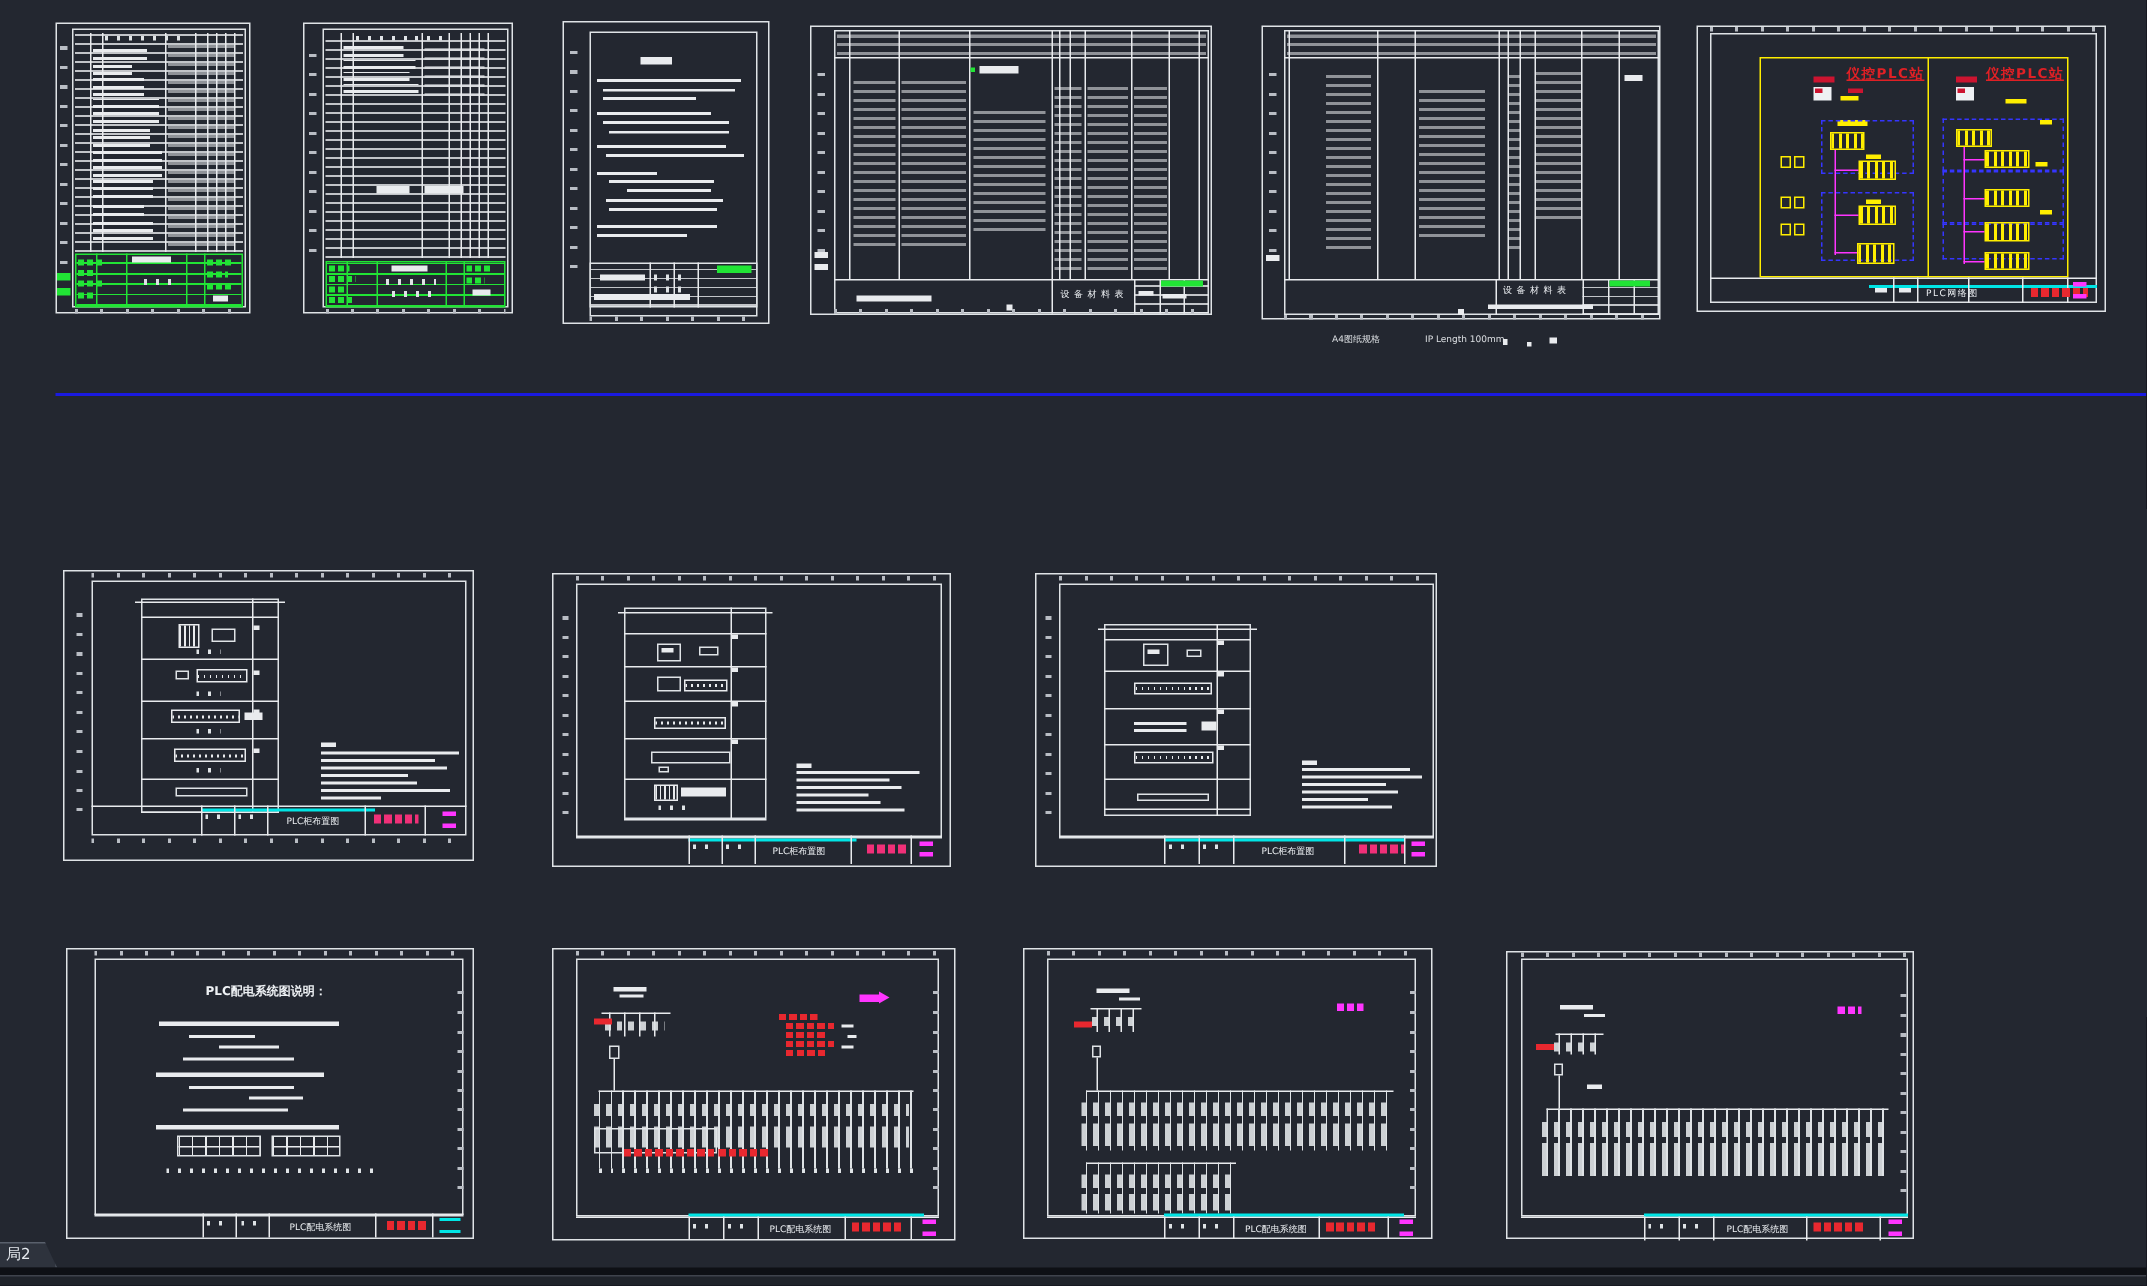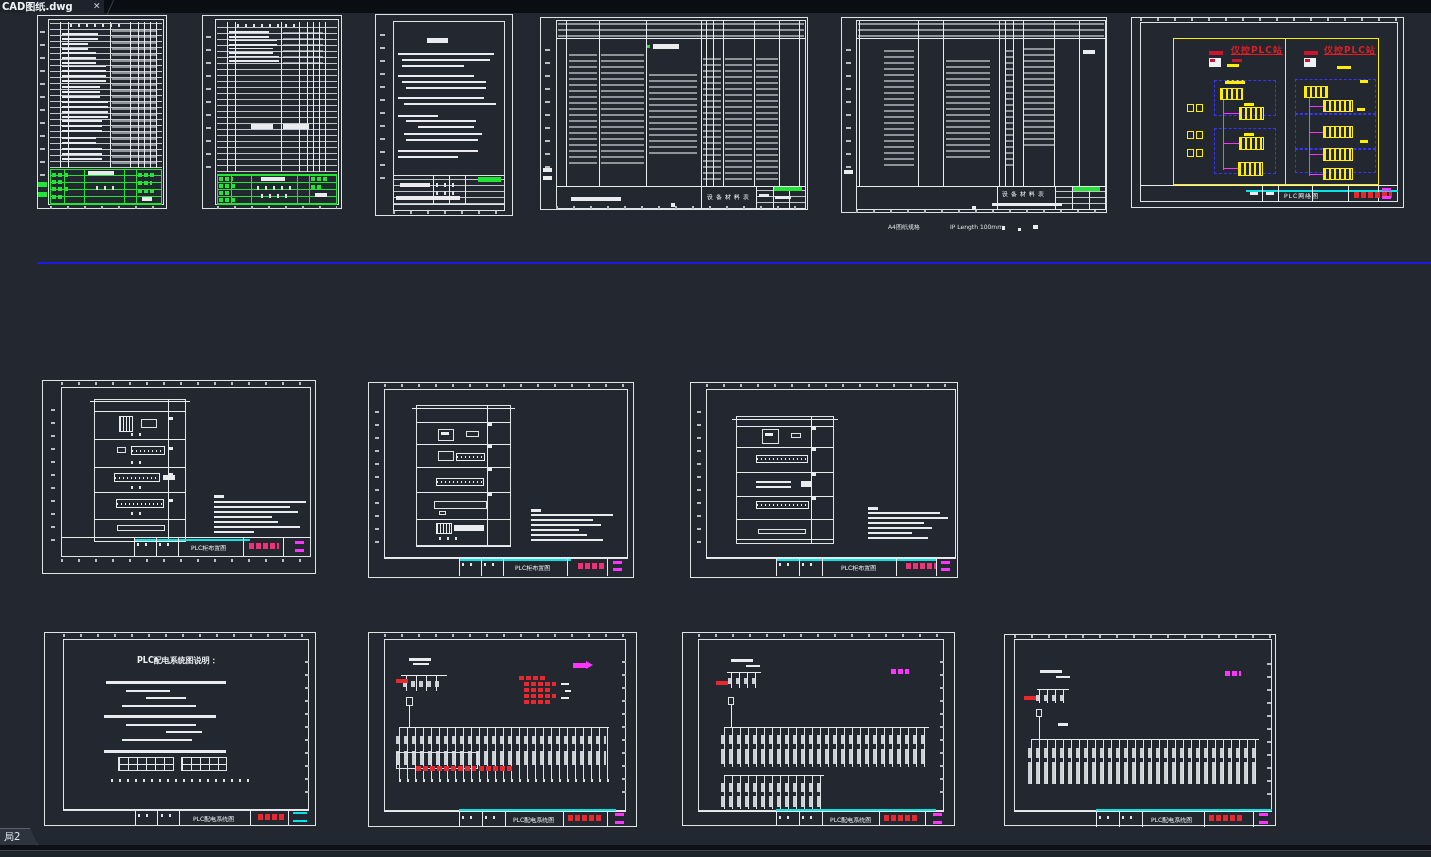--- a/index.html
+++ b/index.html
@@ -52,26 +52,20 @@
 .closex{font-size:9px;line-height:13px;color:#c7ccd3}
 .slant{width:1px;height:18px;background:#3a4049;transform:rotate(24deg)}
 .laytab{background:#2e333d;border-top:1px solid #59606c;border-right:1px solid #59606c;clip-path:polygon(0 0,30px 0,38px 17px,0 17px)}
 .laytxt{font-size:10px;line-height:16px;color:#e5e9ee;padding-left:4px}
 </style>
 </head>
 <body>
 
 <div id="canvas">
 
-  <div class="s tabbar" style="left:0;top:0;width:1431px;height:13px">
-    <div class="s filetab" style="left:0;top:0;width:104px;height:13px"></div>
-    <div class="s tabtxt" style="left:2px;top:0">CAD图纸.dwg</div>
-    <div class="s closex" style="left:93px;top:0">✕</div>
-    <div class="s slant" style="left:110px;top:-2px"></div>
-  </div>
 
   <div class="s sheet" style="left:37px;top:15px;width:130px;height:194px">
     <div class="s tickv" style="left:2px;top:10px;width:5px;height:150px"></div>
     <div class="s fr" style="left:10px;top:3px;width:116px;height:186px"></div>
     <div class="s rows" style="left:12px;top:6px;width:112px;height:146px"></div>
     <div class="s vl" style="left:22px;top:6px;height:146px"></div>
       <div class="s vl" style="left:30px;top:6px;height:146px"></div>
     <div class="s vl" style="left:72px;top:6px;height:146px"></div>
       <div class="s vl" style="left:92px;top:6px;height:146px"></div>
     <div class="s vl" style="left:100px;top:6px;height:146px"></div>

